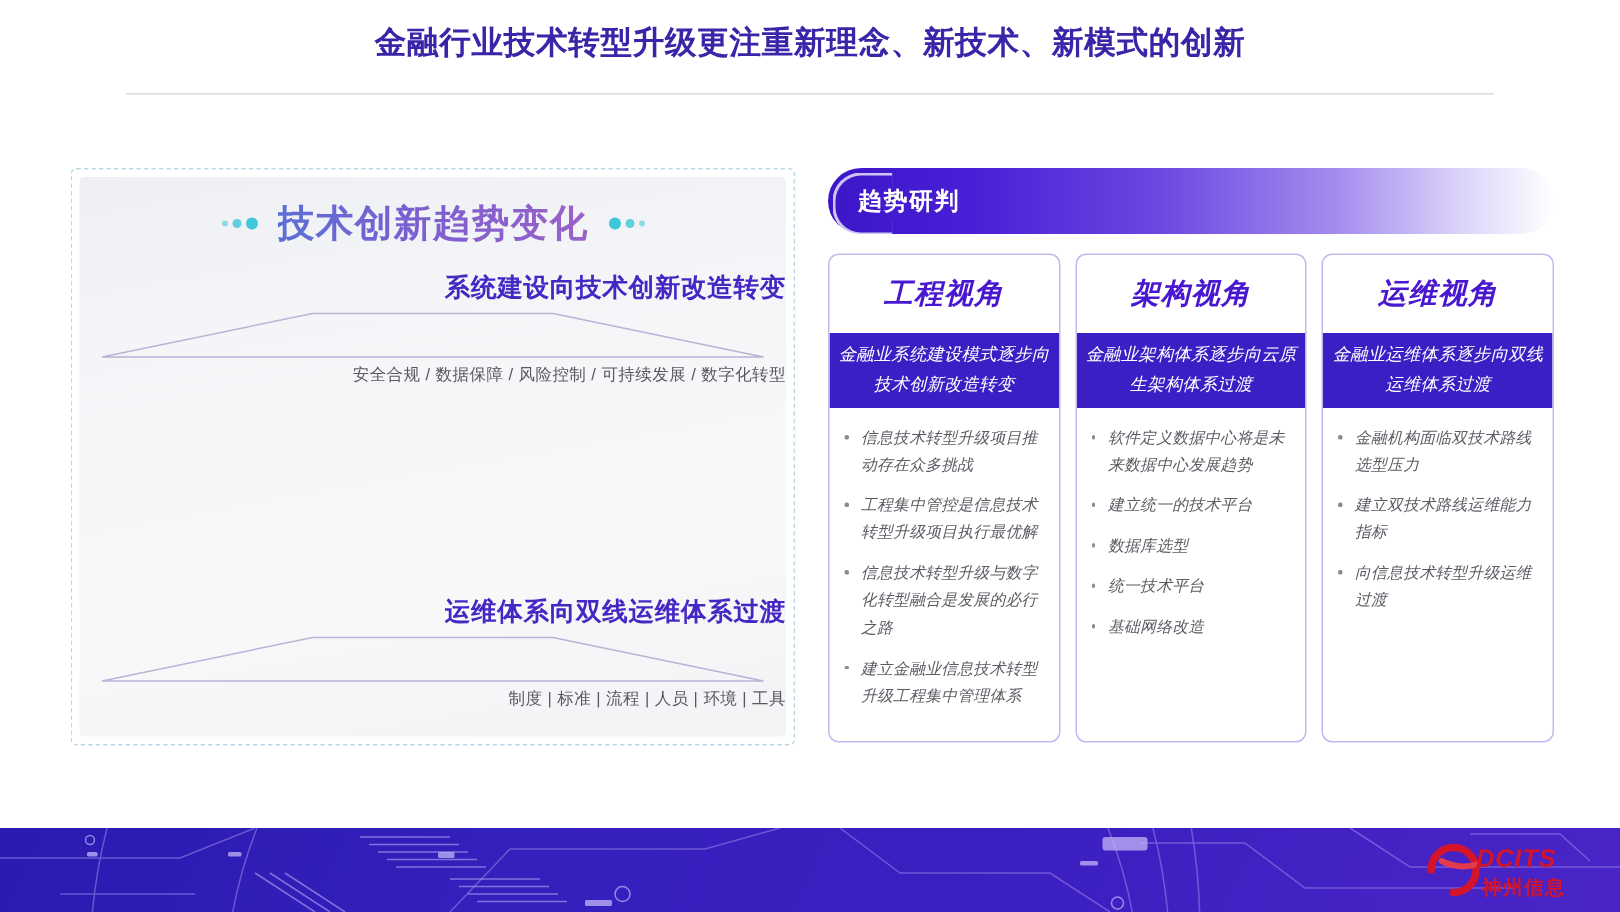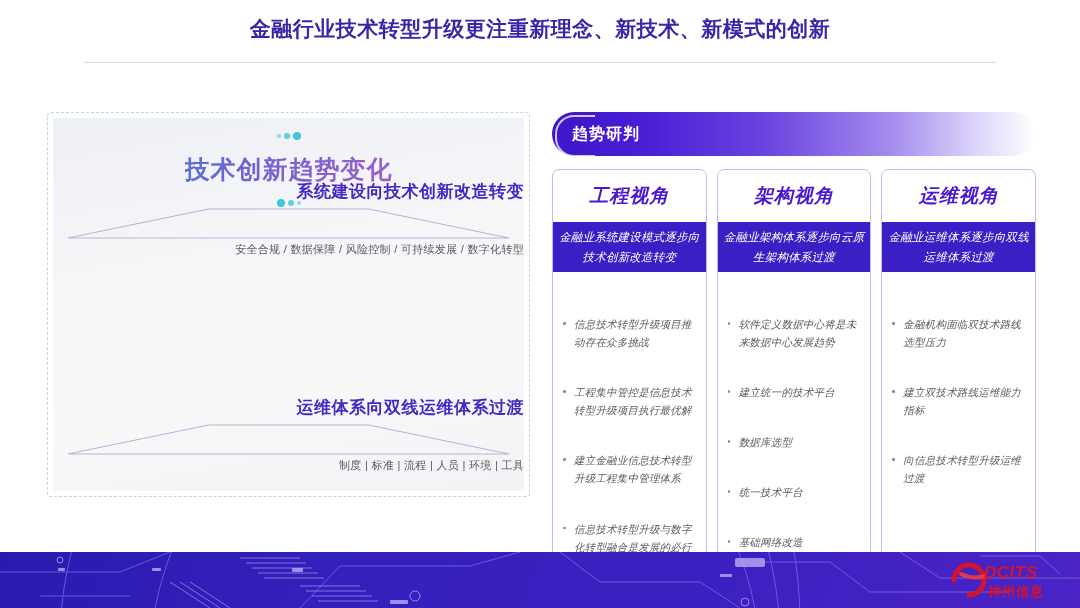--- a/index.html
+++ b/index.html
@@ -28,21 +28,21 @@
     border:1px dashed #b9d8e4; border-radius:4px;
     background:#ffffff; padding:5px;
   }
   .left-inner {
     width:100%; height:100%; border-radius:3px;
     background: linear-gradient(170deg,#eef0f4 0%, #f5f6f8 35%, #f8f8f9 70%, #f2f3f5 100%);
     position:relative;
   }
   .lp-head {
     position:absolute; top:14px; left:0; width:100%;
-    display:flex; align-items:center; justify-content:center; gap:13px;flex-direction:column;
+    display:flex; align-items:center; justify-content:center; gap:13px;
   }
   .dots { display:flex; align-items:center; gap:3px; }
   .dots i { display:block; border-radius:50%; background:#3fc6d8; }
   .dots.left i:nth-child(1){ width:4px;height:4px;opacity:.55; }
   .dots.left i:nth-child(2){ width:6px;height:6px;opacity:.8; }
   .dots.left i:nth-child(3){ width:8px;height:8px;opacity:1; }
   .dots.right i:nth-child(1){ width:8px;height:8px;opacity:1; }
   .dots.right i:nth-child(2){ width:6px;height:6px;opacity:.8; }
   .dots.right i:nth-child(3){ width:4px;height:4px;opacity:.55; }
   .lp-title {
@@ -98,21 +98,21 @@
   }
   .card-sub {
     background:#3c1fc4; color:#fff; text-align:center;
     font-size:11.5px; line-height:1.75; padding:5px 4px;
     letter-spacing:.2px;
   }
   .card-body { padding:11px 9px 10px 6px; flex:1; }
   .card-body ul { list-style:none; }
   .card-body li {
     position:relative; padding-left:15px; margin-bottom:9px;
-    font-size:10.5px; line-height:1.72; color:#5b5b63; letter-spacing:.2px;margin-top:32px;
+    font-size:10.5px; line-height:1.72; color:#5b5b63; letter-spacing:.2px;
   }
   .card-body li::before {
     content:""; position:absolute; left:4px; top:7px;
     width:2.5px; height:2.5px; border-radius:50%; background:#8b8b93;
   }
 
   
   .footer {
     position:absolute; left:0; bottom:0; width:1080px; height:56px;
     background: linear-gradient(115deg,#2a1bb0 0%, #3520bd 35%, #3a1fc0 60%, #4a24c6 100%);
@@ -181,22 +181,22 @@
 
     <div class="cards">
 
       <div class="card">
         <div class="card-title">工程视角</div>
         <div class="card-sub">金融业系统建设模式逐步向技术创新改造转变</div>
         <div class="card-body">
           <ul>
             <li>信息技术转型升级项目推动存在众多挑战</li>
             <li>工程集中管控是信息技术转型升级项目执行最优解</li>
+            <li>信息技术转型升级与数字化转型融合是发展的必行之路</li>
             <li>建立金融业信息技术转型升级工程集中管理体系</li>
-            <li>信息技术转型升级与数字化转型融合是发展的必行之路</li>
           </ul>
         </div>
       </div>
 
       <div class="card">
         <div class="card-title">架构视角</div>
         <div class="card-sub">金融业架构体系逐步向云原生架构体系过渡</div>
         <div class="card-body">
           <ul>
             <li>软件定义数据中心将是未来数据中心发展趋势</li>

